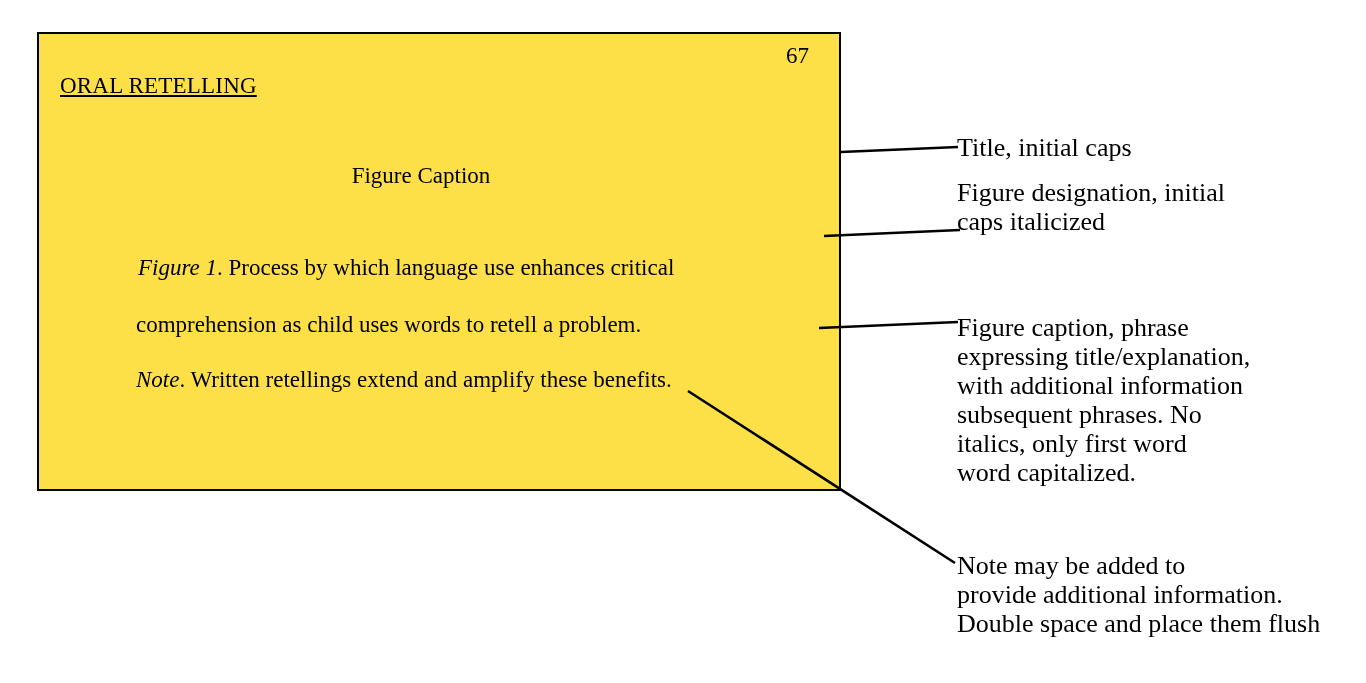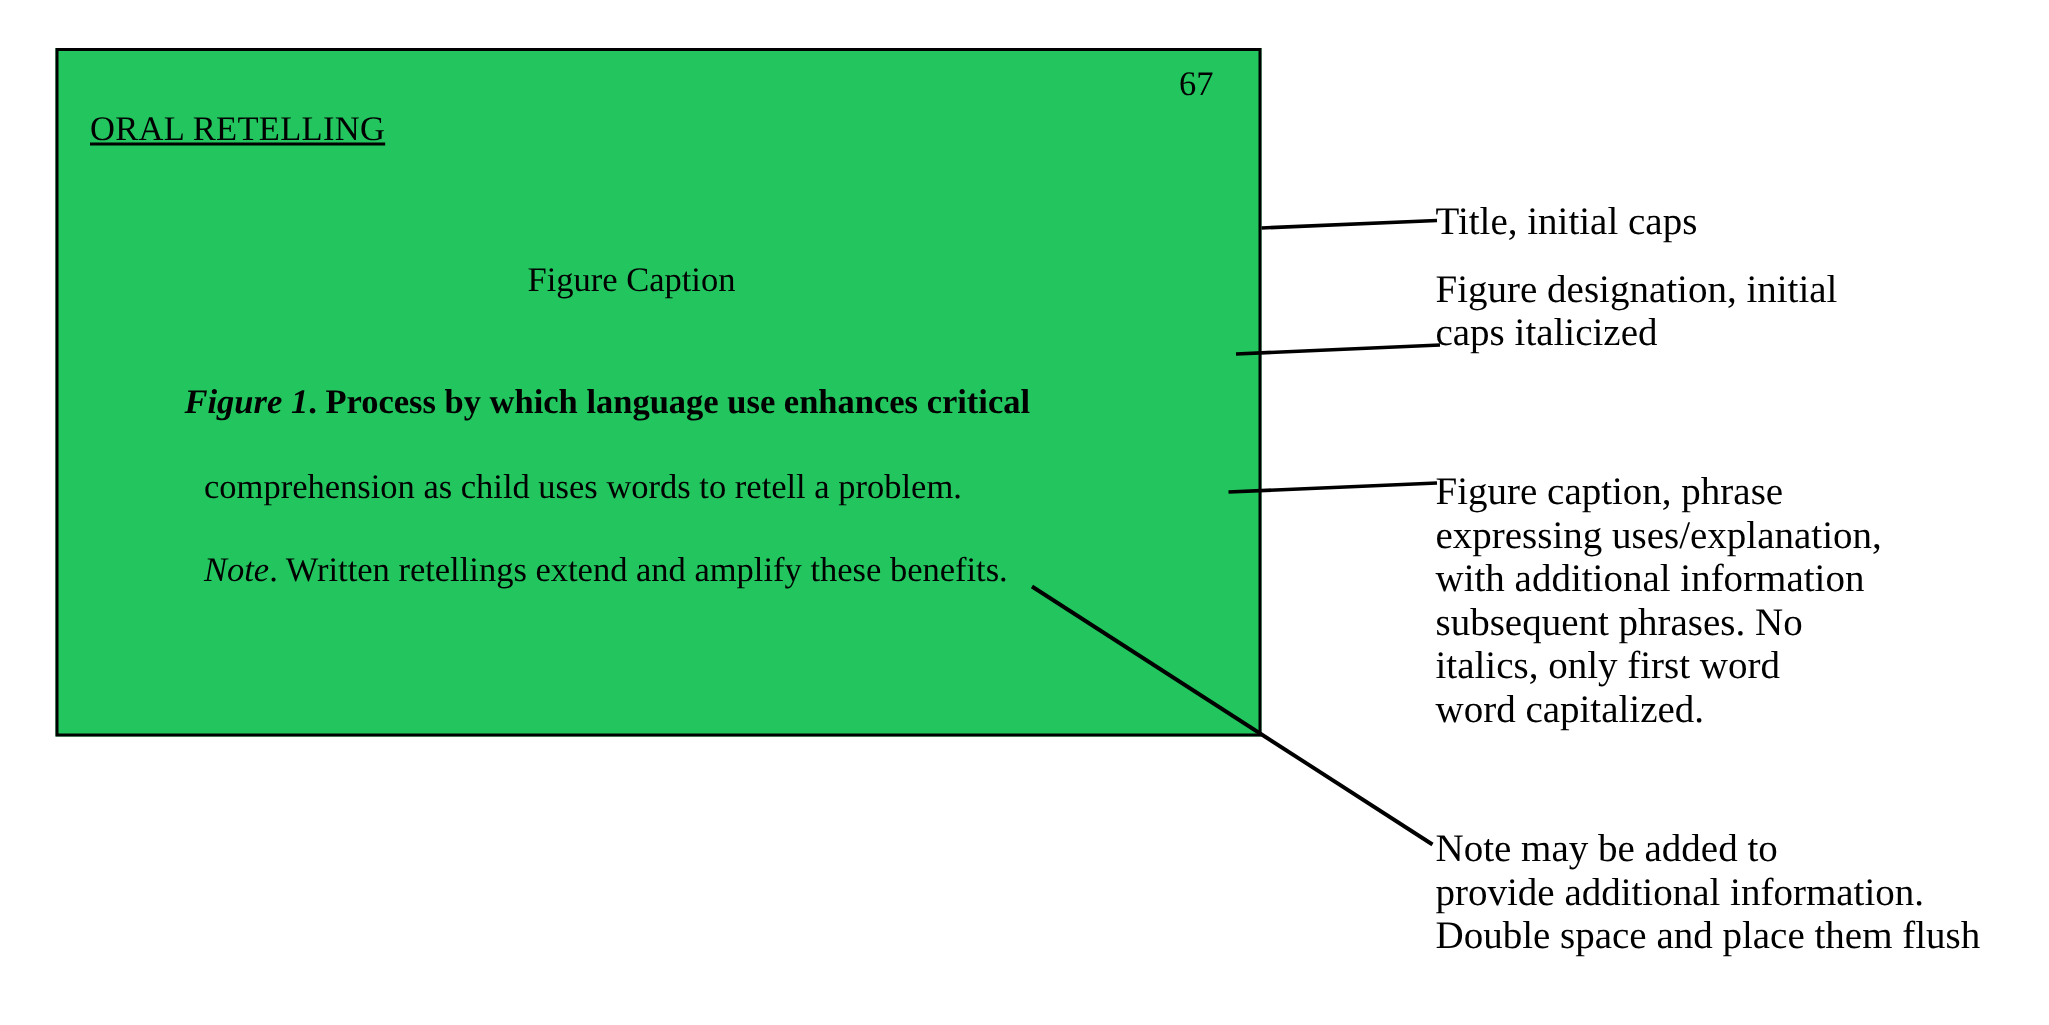--- a/index.html
+++ b/index.html
@@ -20,21 +20,21 @@
 
   
   #page-box {
     position: absolute;
     left: 37px;
     top: 32px;
     width: 804px;
     height: 459px;
     border: 2px solid #000000;
     box-sizing: border-box;
-    background: #22c55e;
+    background: #fde047;
   }
 
   .page-number {
     position: absolute;
     right: 30px;
     top: 10px;
     font-size: 23px;
     line-height: 1;
   }
 
@@ -51,33 +51,32 @@
   .fig-caption-title {
     position: absolute;
     left: 0;
     right: 0;
     top: 130px;
     text-align: center;
     font-size: 23px;
     line-height: 1;
     padding-right: 36px;
     box-sizing: border-box;
-    margin-top: 11px;
   }
 
   .body-line {
     position: absolute;
     font-size: 23px;
     line-height: 1;
     white-space: nowrap;
   }
   .body-line em {
     font-style: italic;
   }
-  #body-line-1 { left: 84px;  top: 222px; font-weight: bold; }
+  #body-line-1 { left: 99px;  top: 222px; }
   #body-line-2 { left: 97px;  top: 279px; }
   #body-line-3 { left: 97px;  top: 334px; }
 
   
   .annotation {
     position: absolute;
     font-size: 26px;
     line-height: 29px;
     white-space: pre-line;
   }
@@ -118,21 +117,21 @@
   <div class="body-line" id="body-line-2">comprehension as child uses words to retell a problem.</div>
 
 </div>
 
 <div class="annotation" id="annot-title">Title, initial caps</div>
 
 <div class="annotation" id="annot-designation">Figure designation, initial
 caps italicized</div>
 
 <div class="annotation" id="annot-caption">Figure caption, phrase
-expressing uses/explanation,
+expressing title/explanation,
 with additional information
 subsequent phrases.  No
 italics, only first word
 word capitalized.</div>
 
 <div class="annotation" id="annot-note">Note may be added to
 provide additional information.
 Double space and place them flush</div>
 
 <svg id="leaders" viewBox="0 0 1366 683" xmlns="http://www.w3.org/2000/svg">

